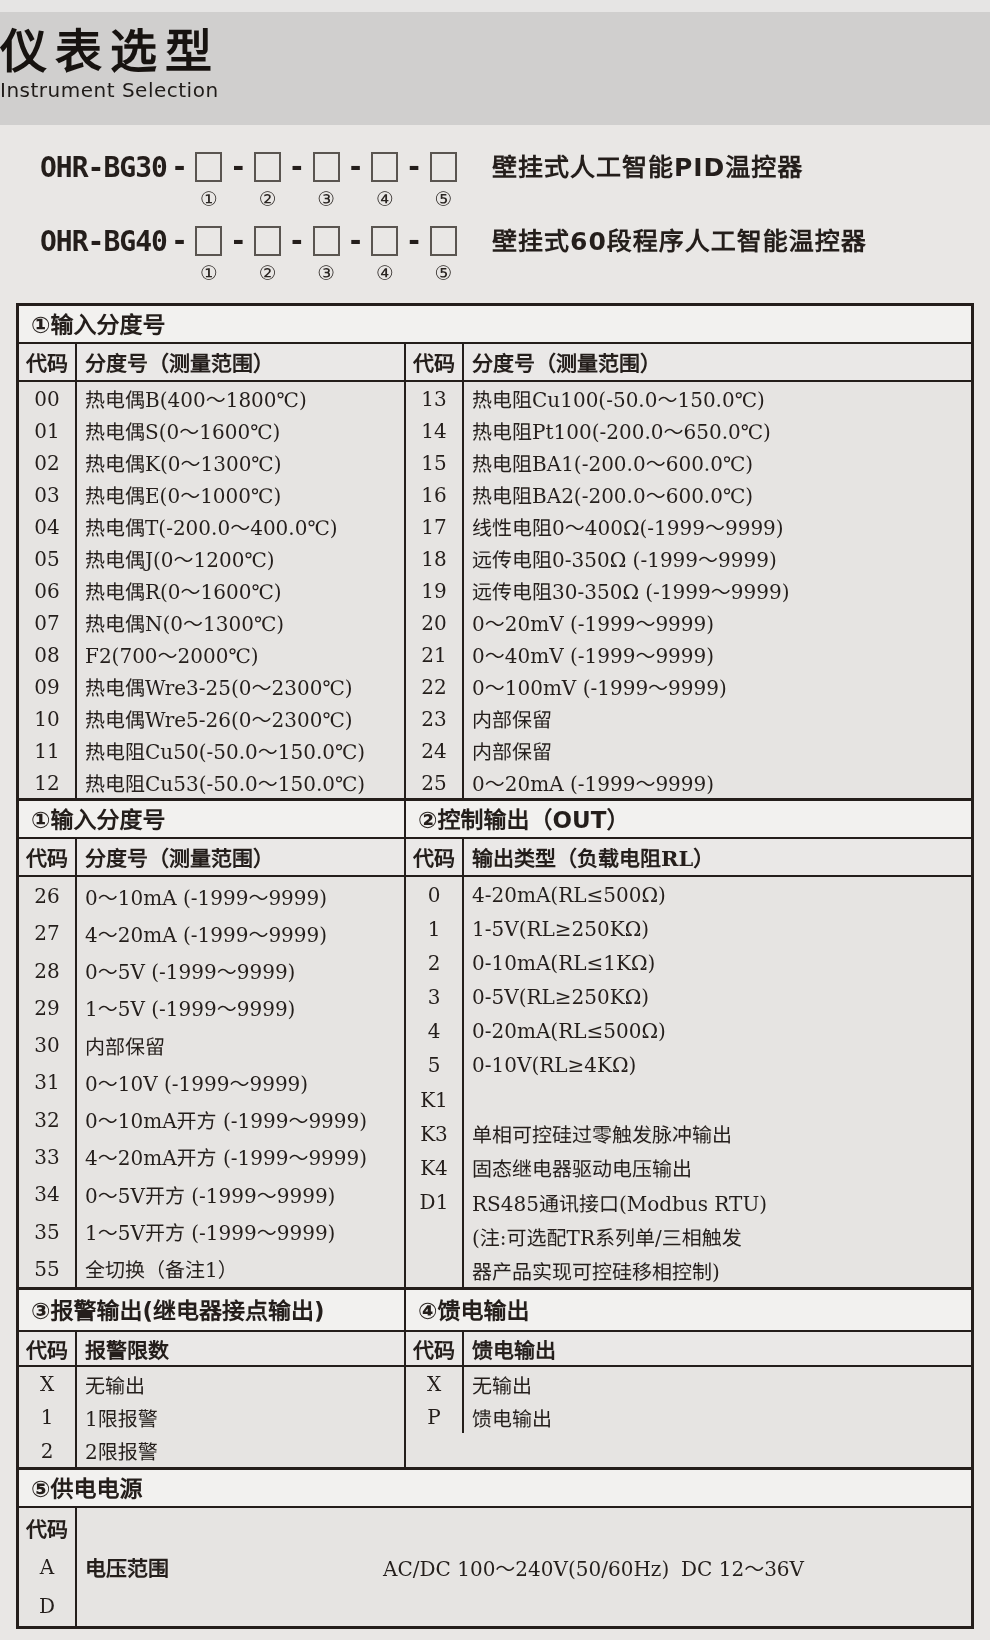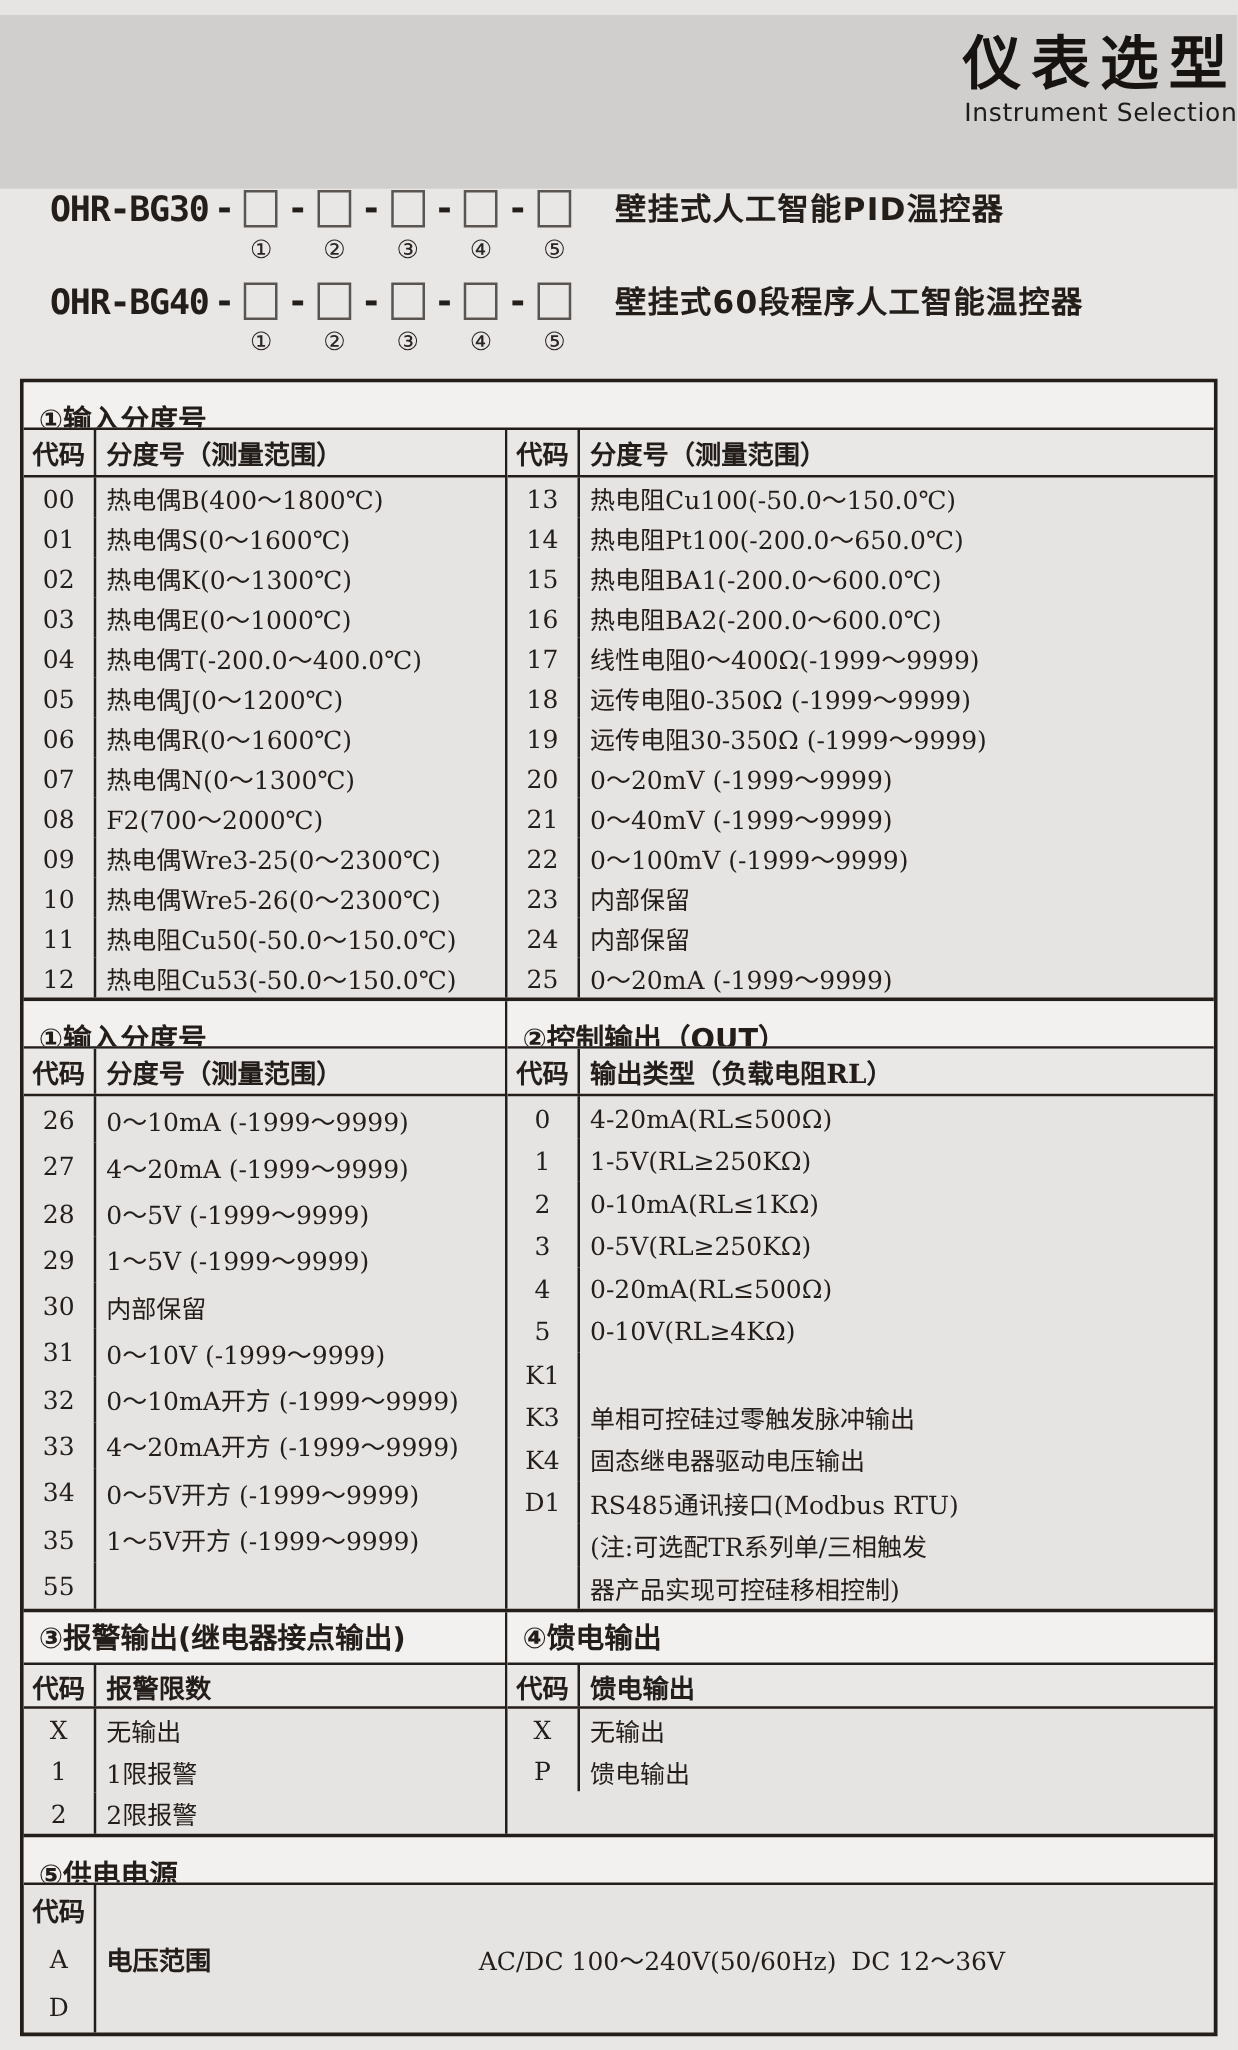--- a/index.html
+++ b/index.html
@@ -7,22 +7,22 @@
   body {
     background:#e9e7e5;
     color:#241e1b;
     font-family:"DejaVu Sans","Liberation Sans",sans-serif;
     position:relative;
     overflow:hidden;
   }
   
   .top-strip { position:absolute; top:0; left:0; right:0; height:12px; background:#e6e5e4; }
   .banner {
-    position:absolute; top:12px; left:0; right:0; height:139px;
-    background:#d0cfce; text-align:right;
+    position:absolute; top:12px; left:0; right:0; height:113px;
+    background:#d0cfce; text-align:left;
   }
   .banner .title {
     font-size:47px; font-weight:bold; letter-spacing:8px;
     padding-top:14px; line-height:52px; color:#171310;
   }
   .banner .subtitle { font-size:20px; line-height:24px; color:#1f1b18; letter-spacing:0.5px; }
 
   
   .models { position:absolute; top:152px; left:40px; right:10px; }
   .model-line { display:flex; align-items:flex-start; height:74px; }
@@ -39,21 +39,21 @@
   .model-desc { font-size:25px; font-weight:bold; line-height:32px; margin-left:28px; letter-spacing:1px; white-space:nowrap; }
 
   
   .tbl {
     position:absolute; left:16px; top:303px; width:958px;
     border:3px solid #241e1b; background:#e6e4e2;
     font-family:"DejaVu Serif","Liberation Serif",serif;
   }
   .sec-title {
     background:#f2f1ef; font-weight:bold; font-size:23px; line-height:26px;
-    padding:18px 0 6px 12px; height:38px; white-space:nowrap; overflow:hidden;
+    padding:6px 0 6px 12px; height:38px; white-space:nowrap; overflow:hidden;
     border-bottom:2px solid #241e1b;
     font-family:"DejaVu Sans","Liberation Sans",sans-serif;
   }
   .sec-block { border-top:3px solid #241e1b; }
   .split { display:flex; align-items:stretch; }
   .half { display:flex; flex-direction:column; }
   .half-l { width:387px; border-right:2px solid #241e1b; }
   .half-r { flex:1; min-width:0; }
   .hdr-row {
     display:flex; height:38px; background:#eae8e7;
@@ -321,20 +321,21 @@
           <div class="trow">
             <div class="cell code">34</div>
             <div class="cell desc-c">0～5V开方 (-1999～9999)</div>
           </div>
           <div class="trow">
             <div class="cell code">35</div>
             <div class="cell desc-c">1～5V开方 (-1999～9999)</div>
           </div>
           <div class="trow">
             <div class="cell code">55</div>
+            <div class="cell desc-c">全切换（备注1）</div>
           </div>
         </div>
     </div>
     <div class="half half-r">
       <div class="sec-title">②控制输出（OUT）</div>
       <div class="hdr-row">
         <div class="cell code">代码</div>
         <div class="cell desc-c">输出类型（负载电阻RL）</div>
       </div>
       <div class="tbody h410">

